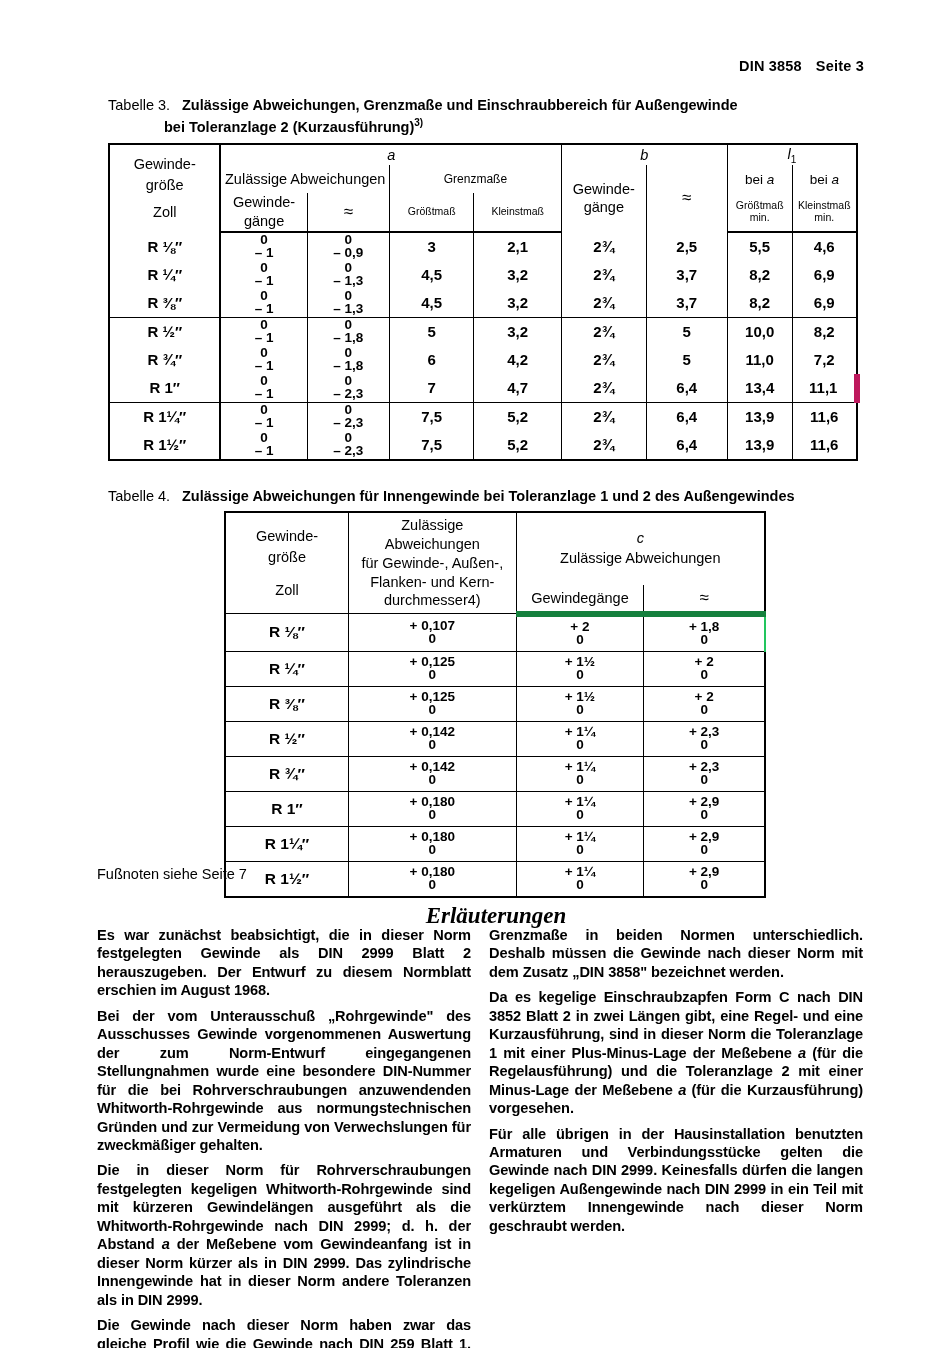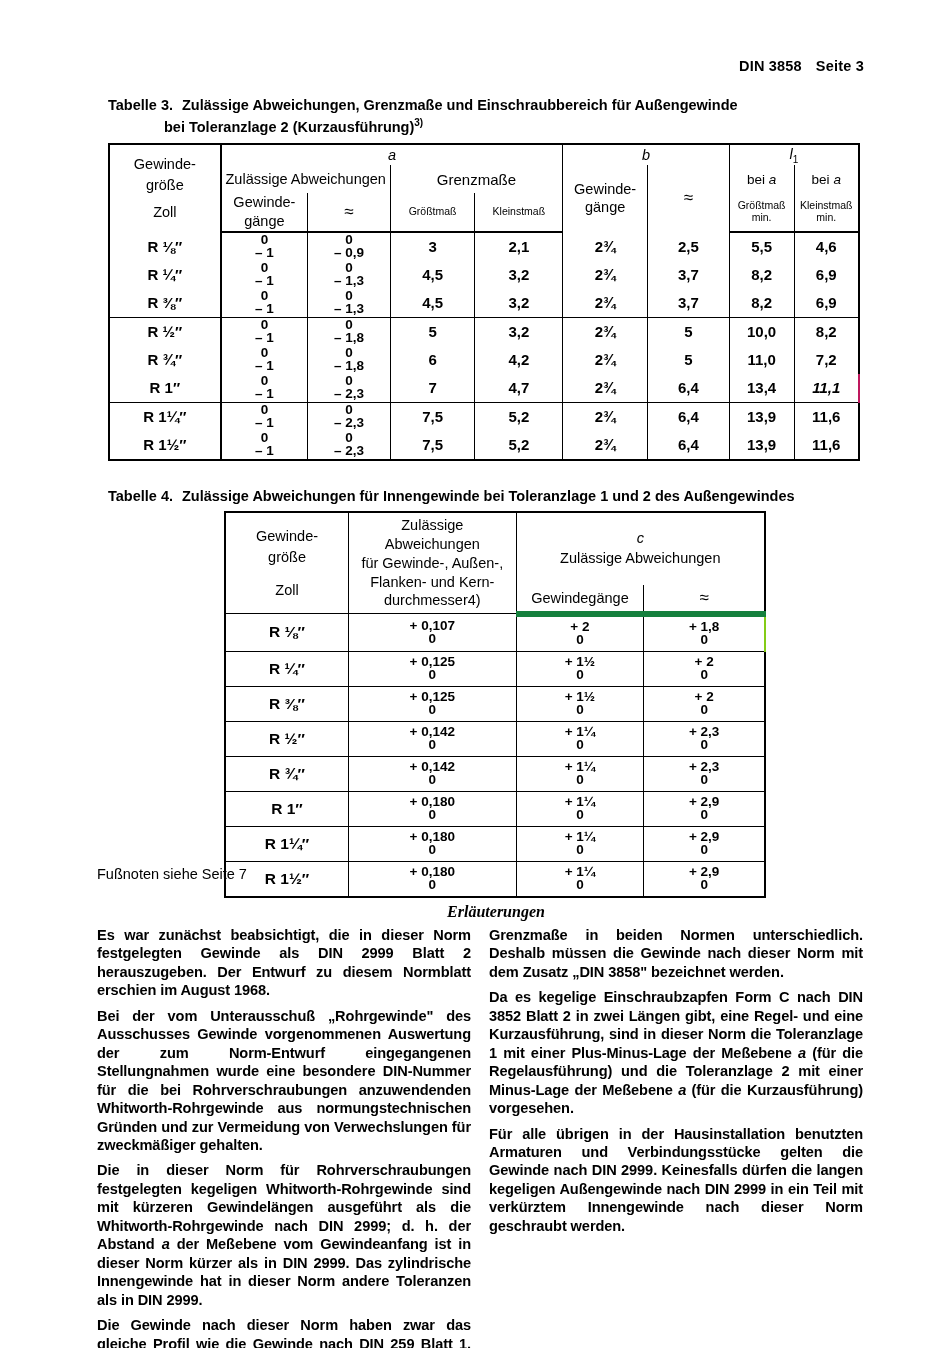--- a/index.html
+++ b/index.html
@@ -34,21 +34,21 @@
   }
   .doc-header .sp { display: inline-block; width: 14px; }
 
   
   .cap {
     position: absolute;
     font-size: 14.5px;
     line-height: 1.35;
   }
   .cap .lbl {
-    font-weight: bold;
+    font-weight: normal;
     display: inline-block;
     width: 74px;
   }
   .cap .ttl { font-weight: bold; }
   .cap .sub {
     display: block;
     margin-left: 56px;
     font-weight: bold;
   }
   .cap .fn { font-size: 10px; vertical-align: super; font-weight: bold;}
@@ -125,21 +125,21 @@
   
   .erl-title {
     position: absolute;
     top: 903px;
     left: 0;
     width: 950px;
     text-align: center;
     font-family: "Liberation Serif", serif;
     font-style: italic;
     font-weight: bold;
-    font-size: 16px;
+    font-size: 23px;
   }
   .erl-title span { padding-left: 42px; }
 
   .col-left {
     position: absolute;
     left: 97px;
     top: 926px;
     width: 374px;
   }
   .col-right {
@@ -198,21 +198,21 @@
             <div>Zoll</div>
           </div>
         </td>
         <td class="nl outer-top italhdr" colspan="4" style="height:20px;">a</td>
         <td class="outer-top italhdr" colspan="2" style="height:20px;">b</td>
         <td class="outer-top italhdr" colspan="2" style="height:20px; border-right:2px solid #000;">l<sub style="font-style:normal; font-size:10px;">1</sub></td>
       </tr>
 
       <tr>
         <td class="nl" colspan="2" style="height:28px; font-size:14.5px;">Zulässige Abweichungen</td>
-        <td colspan="2" style="height:28px; font-size:15px;">Grenzmaße</td>
+        <td colspan="2" style="height:28px; font-size:12px;">Grenzmaße</td>
         <td rowspan="2" style="font-size:14.5px; line-height:1.3;">
           <div>Gewinde-</div>
           <div>gänge</div>
         </td>
         <td rowspan="2" style="font-size:17px;">≈</td>
         <td style="height:28px; font-size:13.5px;">bei <i>a</i></td>
         <td style="height:28px; font-size:13.5px; border-right:2px solid #000;">bei <i>a</i></td>
       </tr>
 
       <tr class="hdr">
@@ -291,21 +291,21 @@
           </tr>
           <tr class="datarow">
             <td class="nl sizecell" style="border-left:2px solid #000;">R 1″</td>
             <td style="border-left:2px solid #000;"><span class="stk"><span class="up">0</span><span class="lo">– 1</span></span></td>
             <td><span class="stk"><span class="up">0</span><span class="lo">– 2,3</span></span></td>
             <td>7</td>
             <td>4,7</td>
             <td>2¾</td>
             <td>6,4</td>
             <td>13,4</td>
-            <td style="border-right:2px solid #be185d;font-style:italic;">11,1</td>
+            <td style="border-right:6px solid #be185d;">11,1</td>
           </tr>
           <tr class="datarow grp-sep">
             <td class="nl sizecell" style="border-left:2px solid #000;border-top:1.5px solid #000;">R 1¼″</td>
             <td style="border-left:2px solid #000;border-top:1.5px solid #000;"><span class="stk"><span class="up">0</span><span class="lo">– 1</span></span></td>
             <td style="border-top:1.5px solid #000;"><span class="stk"><span class="up">0</span><span class="lo">– 2,3</span></span></td>
             <td style="border-top:1.5px solid #000;">7,5</td>
             <td style="border-top:1.5px solid #000;">5,2</td>
             <td style="border-top:1.5px solid #000;">2¾</td>
             <td style="border-top:1.5px solid #000;">6,4</td>
             <td style="border-top:1.5px solid #000;">13,9</td>
@@ -366,21 +366,21 @@
       <tr class="hdr">
         <td style="height:26px; font-size:14.5px; border-top:none;">Gewindegänge</td>
         <td style="height:26px; font-size:17px; border-top:none; border-right:2px solid #000;">≈</td>
       </tr>
       </tbody>
         <tbody id="t4body">
           <tr class="datarow">
             <td class="sizecell" style="border-left:2px solid #000;">R ⅛″</td>
             <td style=""><span class="stk"><span class="up">+ 0,107</span><span class="lo">0</span></span></td>
             <td style=""><span class="stk"><span class="up">+ 2</span><span class="lo">0</span></span></td>
-            <td style="border-right:2px solid #84cc16;text-decoration:underline;"><span class="stk"><span class="up">+ 1,8</span><span class="lo">0</span></span></td>
+            <td style="border-right:2px solid #22c55e;text-decoration:underline;"><span class="stk"><span class="up">+ 1,8</span><span class="lo">0</span></span></td>
           </tr>
           <tr class="datarow">
             <td class="sizecell" style="border-left:2px solid #000;">R ¼″</td>
             <td style=""><span class="stk"><span class="up">+ 0,125</span><span class="lo">0</span></span></td>
             <td style=""><span class="stk"><span class="up">+ 1½</span><span class="lo">0</span></span></td>
             <td style="border-right:2px solid #000;"><span class="stk"><span class="up">+ 2</span><span class="lo">0</span></span></td>
           </tr>
           <tr class="datarow">
             <td class="sizecell" style="border-left:2px solid #000;">R ⅜″</td>
             <td style=""><span class="stk"><span class="up">+ 0,125</span><span class="lo">0</span></span></td>

